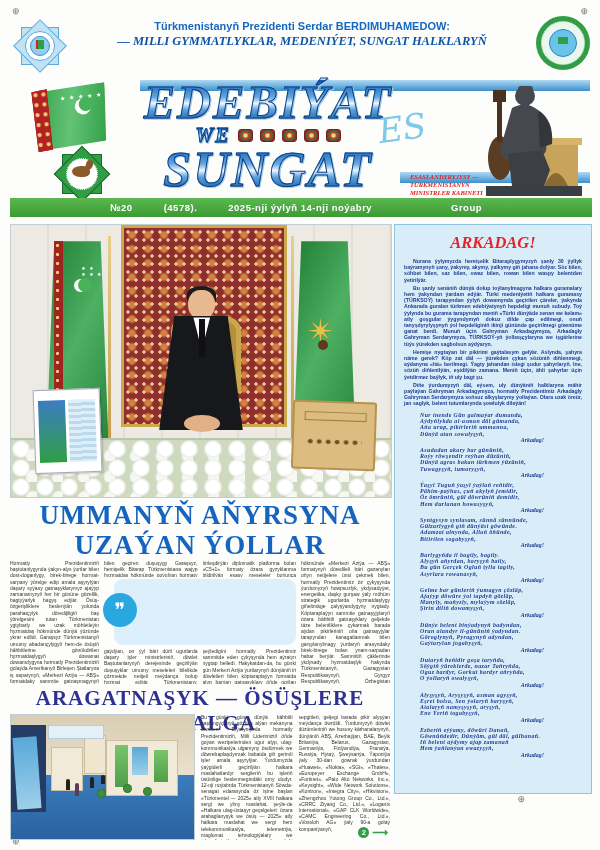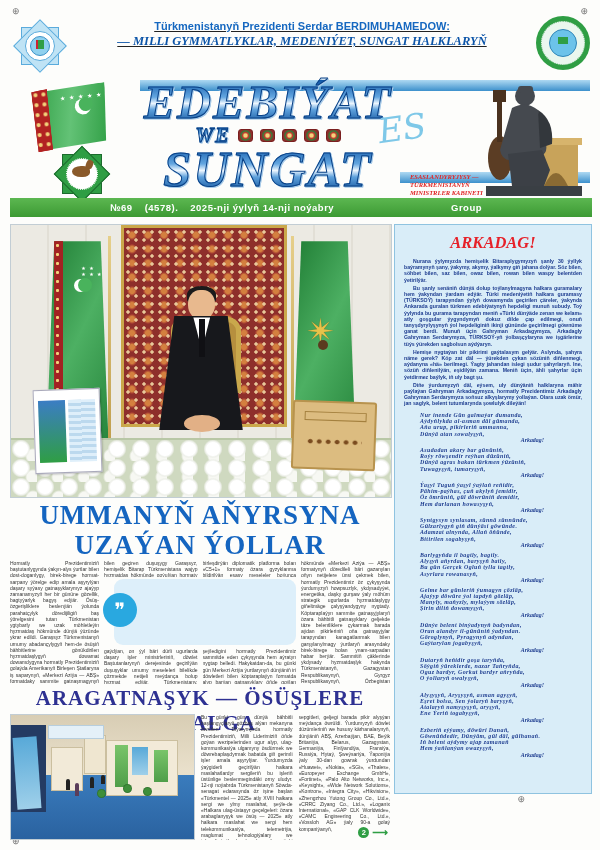--- a/index.html
+++ b/index.html
@@ -2,21 +2,21 @@
 <html><head>
 <meta charset="utf-8">
 <style>
   html,body{margin:0;padding:0;}
   body{width:600px;height:850px;background:#fdfdfb;position:relative;overflow:hidden;
        font-family:"Liberation Sans",sans-serif;color:#222;}
   .cropmark{position:absolute;color:#777;font-size:9px;}
 
   
   .hdr{position:absolute;left:10px;top:12px;width:580px;height:70px;display:flex;align-items:flex-start;justify-content:space-between;}
-  .hdr-quote{flex:1;text-align:center;padding-top:8px;text-decoration:underline;}
+  .hdr-quote{flex:1;text-align:center;padding-top:8px;}
   .hq1{font-size:11px;font-weight:bold;color:#1668c0;}
   .hq2,.hq3{font-family:"Liberation Serif",serif;font-style:italic;font-weight:bold;font-size:12.5px;color:#0d55a8;margin-top:2px;text-align:center;}
 
   
   .star8{position:relative;width:58px;height:58px;margin-top:4px;}
   .star8 .sq{position:absolute;left:11px;top:11px;width:36px;height:36px;background:#bfe3f5;border:1.5px solid #5aabdc;}
   .star8 .sq.r{transform:rotate(45deg);}
   .star8 .inner{position:absolute;left:15px;top:15px;width:28px;height:28px;border-radius:50%;background:#fff;border:1.5px solid #5aabdc;}
   .star8 .globe{position:absolute;left:20px;top:20px;width:18px;height:18px;border-radius:50%;background:#8fd0ee;border:1px solid #3d93c9;}
   .star8 .flg{position:absolute;left:26px;top:24px;width:6px;height:9px;background:#2f9e44;border-left:2px solid #c23;}
@@ -63,21 +63,21 @@
   .gstar .c1{position:absolute;left:16px;top:16px;width:30px;height:30px;border-radius:50%;background:#fff;border:1px dotted #2f9e44;}
   .gstar .horse{position:absolute;left:22px;top:24px;width:18px;height:11px;background:#8a5a2b;border-radius:50% 40% 40% 50%;}
   .gstar .horse:before{content:"";position:absolute;right:-3px;top:-6px;width:7px;height:9px;background:#8a5a2b;border-radius:40%;transform:rotate(20deg);}
   
   .statue{position:absolute;right:2px;top:0;width:110px;height:118px;}
 
   
   .issuebar{position:absolute;left:10px;top:198px;width:582px;height:19px;
       background:linear-gradient(180deg,#5cb751,#3c9a33);display:flex;align-items:center;
       color:#fff;font-weight:bold;font-size:9.5px;letter-spacing:0.5px;}
-  .issuebar .sp{margin-left:12px;}
+  .issuebar .sp{margin-left:31px;}
   .issuebar .day{margin-left:auto;margin-right:110px;}
 
   
   .photo1{position:absolute;left:10px;top:224px;width:380px;height:272px;border:1px solid #c2cdd4;
       background:#edebe4;overflow:hidden;}
   .wall{position:absolute;inset:0;background:repeating-linear-gradient(90deg,#eceae3 0 36px,#e2dfd6 36px 38px);}
   .carpet{position:absolute;left:29%;top:0;width:42%;height:72%;
       background-color:#8e2f2b;
       background-image:radial-gradient(circle,#e8c89a 1.4px,transparent 2px),
                        radial-gradient(circle,#d4803f 2.5px,#a33b30 4.5px,transparent 5px);
@@ -236,21 +236,21 @@
       <circle cx="47" cy="16" r="10" fill="#45494f"></circle>
       <rect x="40" y="6" width="15" height="7" rx="3" fill="#45494f"></rect>
       <path d="M34 28 q14 -8 26 2 l8 34 q2 10 -6 12 l-26 4 q-12 2 -14 -10 z" fill="#45494f"></path>
       <path d="M30 74 l34 -4 8 20 -6 16 -32 0 z" fill="#3c4046"></path>
       <path d="M60 30 q16 10 14 34 l-12 4 z" fill="#33373c"></path>
     </svg>
   </div>
 </div>
 
 <div class="issuebar">
-  <span class="sp" style="margin-left:100px;">№69</span>
+  <span class="sp" style="margin-left:100px;">№20</span>
   <span class="sp">(4578).</span>
   <span class="sp">2025-nji ýylyň  14-nji noýabry</span>
   <span class="day">Group</span>
 </div>
 
 <div class="photo1">
   <div class="wall"></div>
   <div class="carpet"></div>
   <div class="chair"></div>
 

